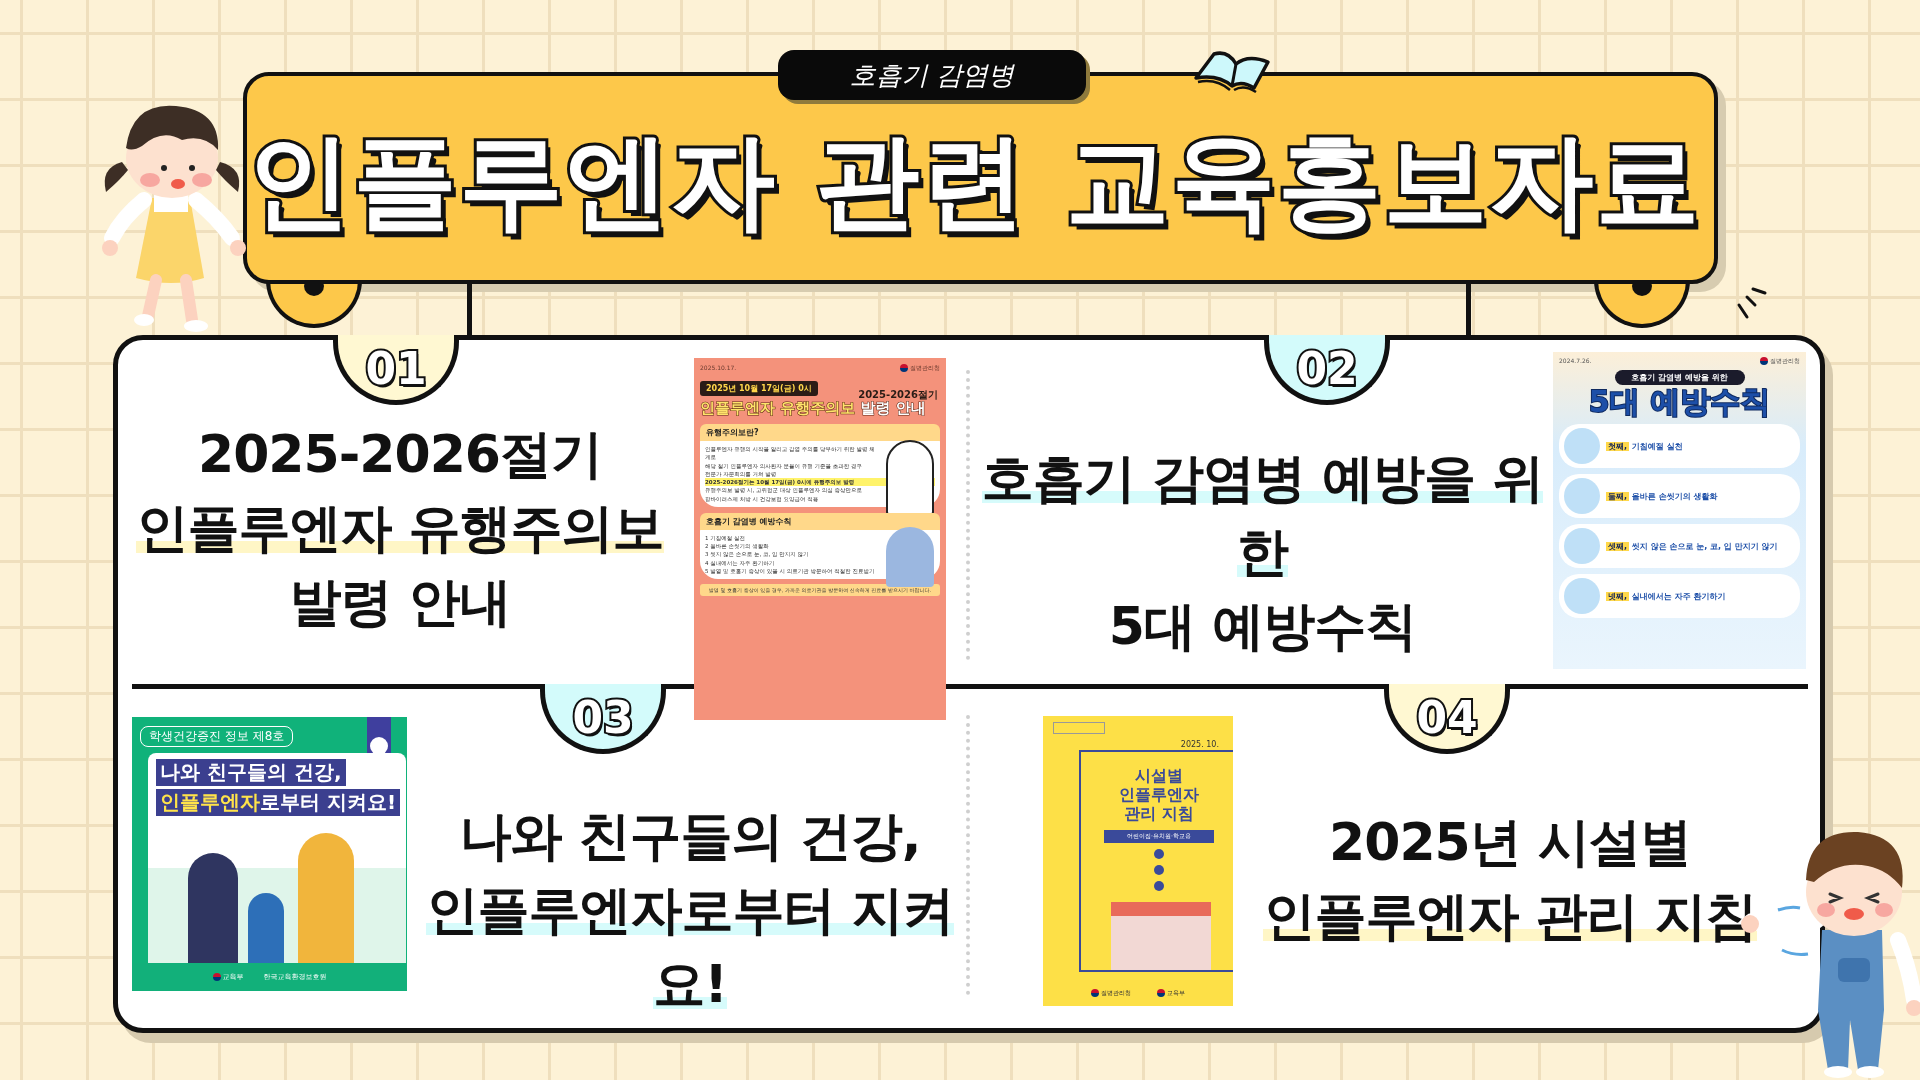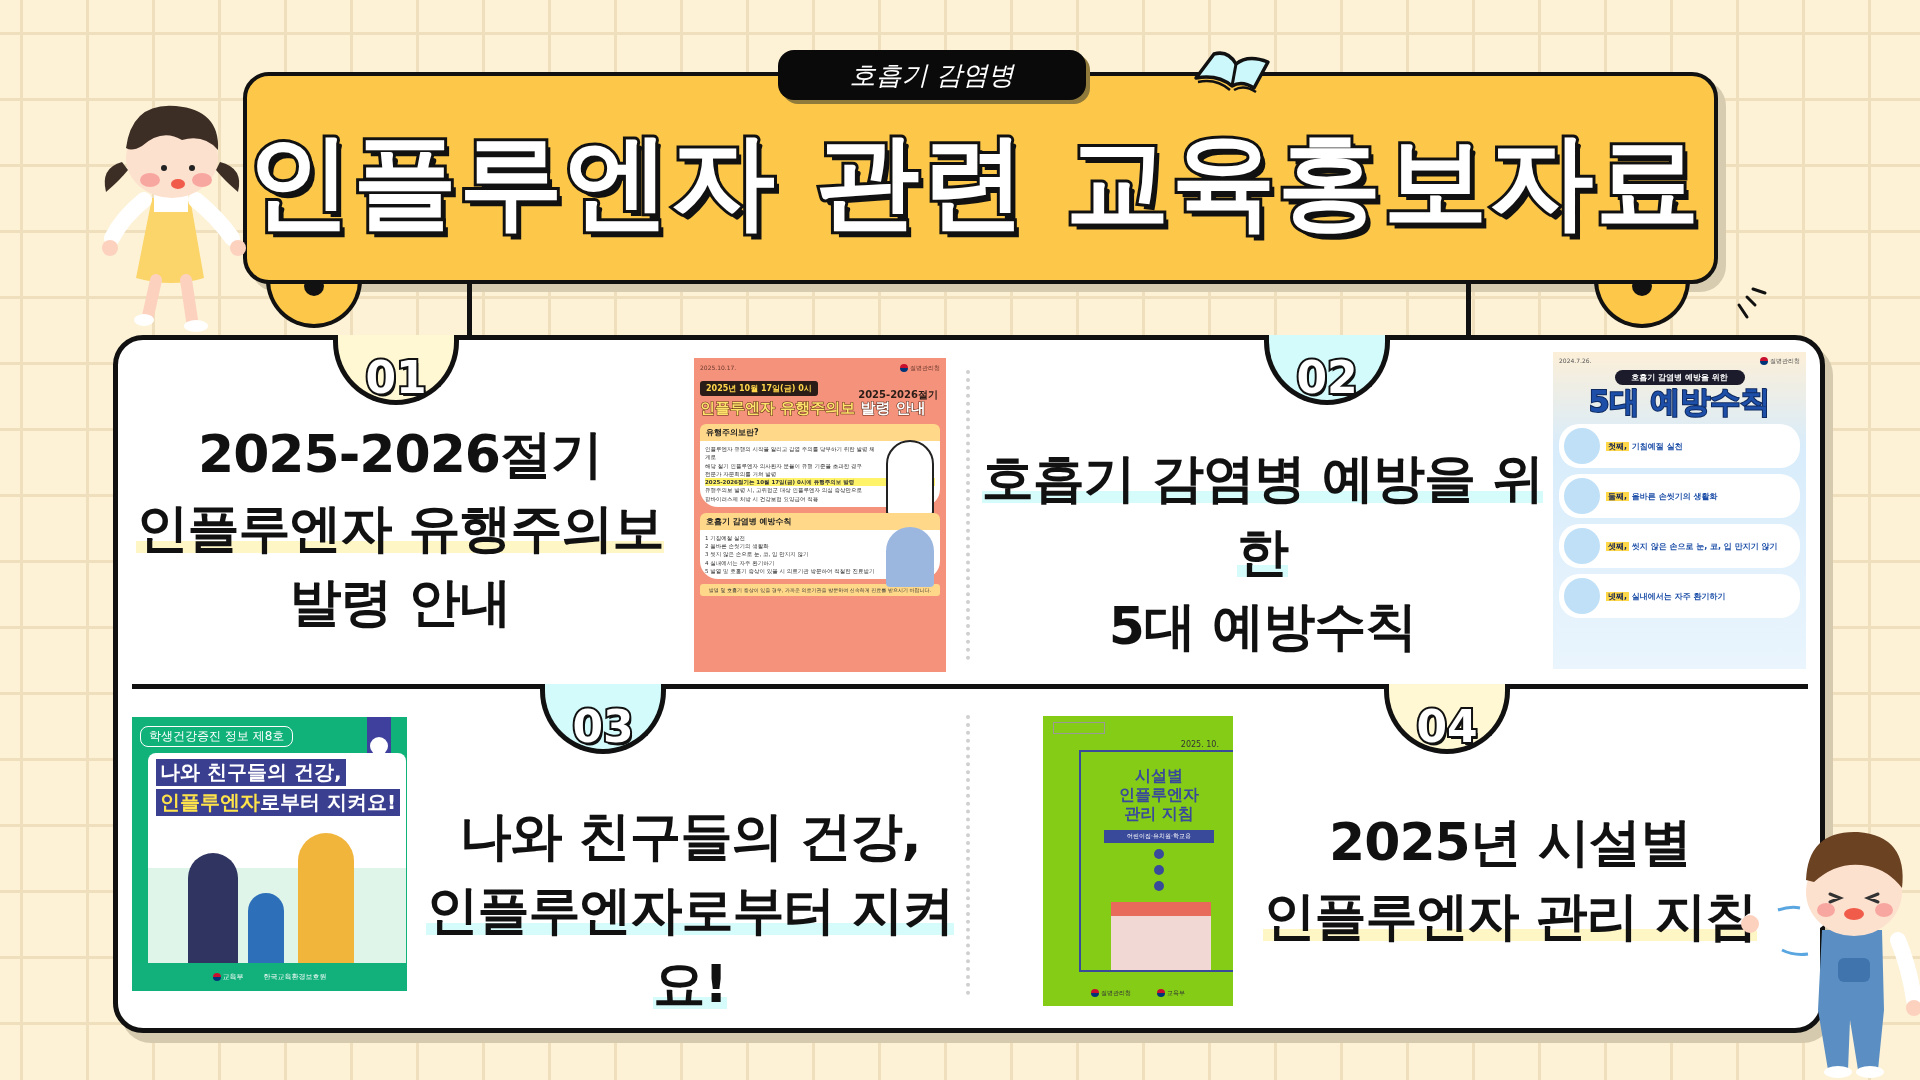--- a/index.html
+++ b/index.html
@@ -74,21 +74,21 @@
   }
   .v-divider-bot {
     left: 966px; top: 715px; width: 0; height: 280px;
     border-left: 4px dotted #cfcfcf;
   }
 
   .badge {
     width: 126px; height: 70px;
     border: 5px solid #111; border-top: none;
     border-radius: 0 0 63px 63px;
-    display: flex; align-items: flex-end; justify-content: center;
+    display: flex; align-items: center; justify-content: center;
   }
   .badge-yellow { background: #fff8d2; }
   .badge-cyan { background: #d3fbfb; }
   .badge-text {
     font-size: 44px; font-weight: bold; color: #fff; line-height: 1;
     -webkit-text-stroke: 4px #111; paint-order: stroke fill;
     text-shadow: 2px 3px 0 #111; margin-top: 2px;
   }
   .badge-1 { left: 333px; top: 335px; }
   .badge-2 { left: 1264px; top: 335px; }
@@ -103,21 +103,21 @@
   .hl-cyan { background: linear-gradient(to bottom, transparent 72%, #d6fbfb 72%, #d6fbfb 92%, transparent 92%); }
   .title-1 { left: 130px; top: 418px; width: 540px; }
   .title-2 { left: 975px; top: 442px; width: 575px; }
   .title-3 { left: 410px; top: 800px; width: 560px; }
   .title-4 { left: 1260px; top: 806px; width: 500px; }
 
   
   .poster { overflow: hidden; }
   
   .poster-1 {
-    left: 694px; top: 358px; width: 252px; height: 314px;
+    left: 694px; top: 358px; width: 252px; height: 362px;
     background: #f4927b; padding: 6px;
     font-size: 7px; color: #333;
   }
   .p1-date { font-size: 6px; color: #6b3a2e; }
   .p1-agency { position: absolute; right: 6px; top: 6px; font-size: 6px; color: #6b3a2e; }
   .p1-badge {
     display: inline-block; margin-top: 10px; background: #2a1c16; color: #ffd64a;
     font-size: 8px; font-weight: bold; padding: 2px 6px; border-radius: 3px;
   }
   .p1-season { position: absolute; right: 8px; top: 30px; font-size: 10px; font-weight: bold; color: #2a1c16; }
@@ -197,21 +197,21 @@
   .p3-t2 span { color: #ffe34a; }
   .p3-person { position: absolute; bottom: 0; border-radius: 30px 30px 0 0; }
   .p3-foot {
     position: absolute; left: 0; bottom: 0; width: 100%; height: 28px; background: #12b07a;
     display: flex; align-items: center; justify-content: center; gap: 20px;
     font-size: 7px; color: #fff;
   }
 
   
   .poster-4 {
-    left: 1043px; top: 716px; width: 190px; height: 290px; background: #84cc16;
+    left: 1043px; top: 716px; width: 190px; height: 290px; background: #fde047;
   }
   .p4-code {
     position: absolute; left: 10px; top: 6px; width: 52px; height: 12px;
     border: 1px solid #999; font-size: 4px; color: #666; text-align: center;
   }
   .p4-date { position: absolute; right: 14px; top: 24px; font-size: 8px; color: #333; }
   .p4-frame {
     position: absolute; left: 36px; top: 34px; width: 160px; height: 222px;
     border: 2px solid #3a4a9a; overflow: hidden;
   }

